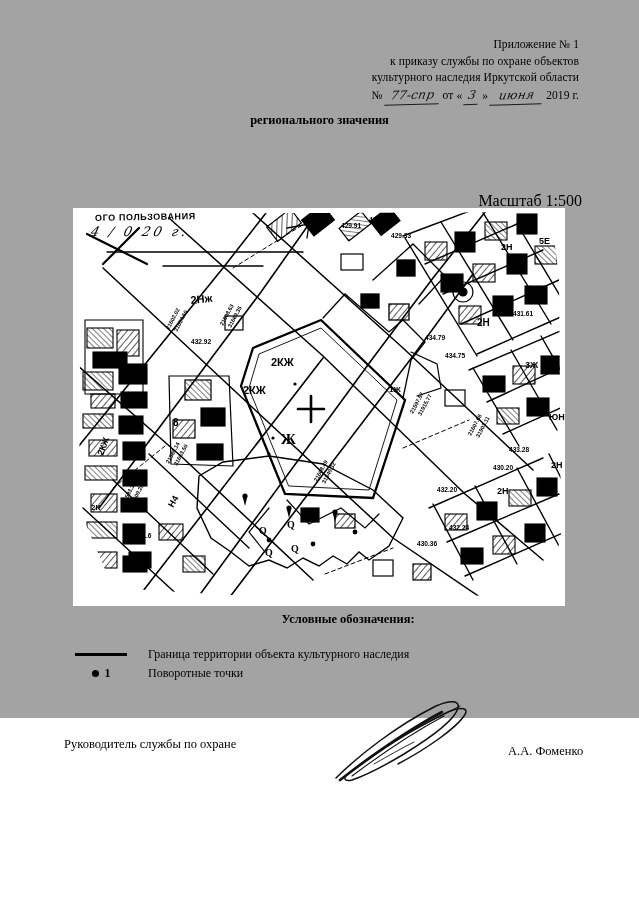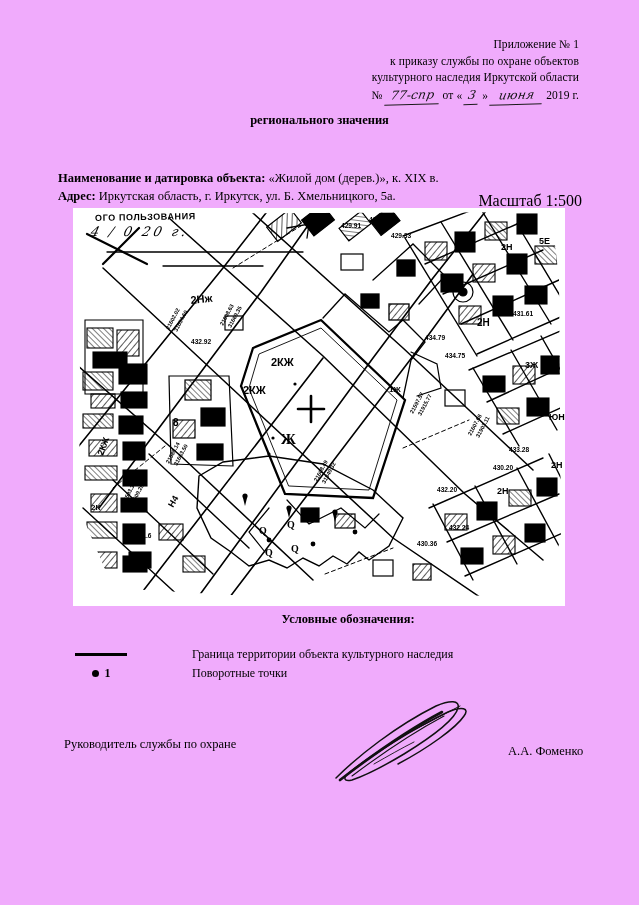--- a/index.html
+++ b/index.html
@@ -11,22 +11,22 @@
     width: 639px; height: 905px;
     position: relative;
     font-family: "Liberation Serif", "DejaVu Serif", serif;
     color: #000000;
     overflow: hidden;
   }
 
   .page {
     position: absolute;
     left: 0; top: 0;
-    width: 639px; height: 905px;
-    background: #f0abfc;
+    width: 639px; height: 718px;
+    background: #a3a3a3;
     padding-left: 32px;
   }
 
   
   .header-block {
     position: absolute;
     right: 60px;
     top: 36px;
     text-align: right;
     font-size: 11.5px;
@@ -134,21 +134,20 @@
     text-align: center;
     font-weight: bold;
     font-size: 12.5px;
     margin-bottom: 18px;
     padding-left: 60px;
   }
   .legend-row {
     display: flex;
     align-items: center;
     height: 19px;
-    gap: 44px;
   }
   .legend-sym {
     width: 86px;
     flex: 0 0 86px;
     display: flex;
     align-items: center;
     justify-content: center;
     gap: 6px;
   }
   .sym-line {
@@ -206,30 +205,20 @@
       <span>»</span>
       <span class="hand month">июня</span>
       <span>2019 г.</span>
     </div>
   </div>
 
   <div class="doc-title">
     <span class="t2">регионального значения</span>
   </div>
 
-  <div class="obj-info">
-    <div class="row">
-      <span class="lbl">Наименование и датировка объекта:</span>
-      <span>«Жилой дом (дерев.)», к. XIX в.</span>
-    </div>
-    <div class="row">
-      <span class="lbl">Адрес:</span>
-      <span>Иркутская область, г. Иркутск, ул. Б. Хмельницкого, 5а.</span>
-    </div>
-  </div>
 
   <div class="scale-note">Масштаб 1:500</div>
 
   <div class="map-wrap">
     <svg width="492" height="398" viewBox="0 0 492 398" xmlns="http://www.w3.org/2000/svg">
       <defs>
         <clipPath id="mapclip">
           <path d="M8 6 L478 4 L486 70 L488 330 L470 386 L240 392 L40 380 L6 300 Z"></path>
         </clipPath>
         <pattern id="hatch" width="5" height="5" patternUnits="userSpaceOnUse" patternTransform="rotate(40)">

